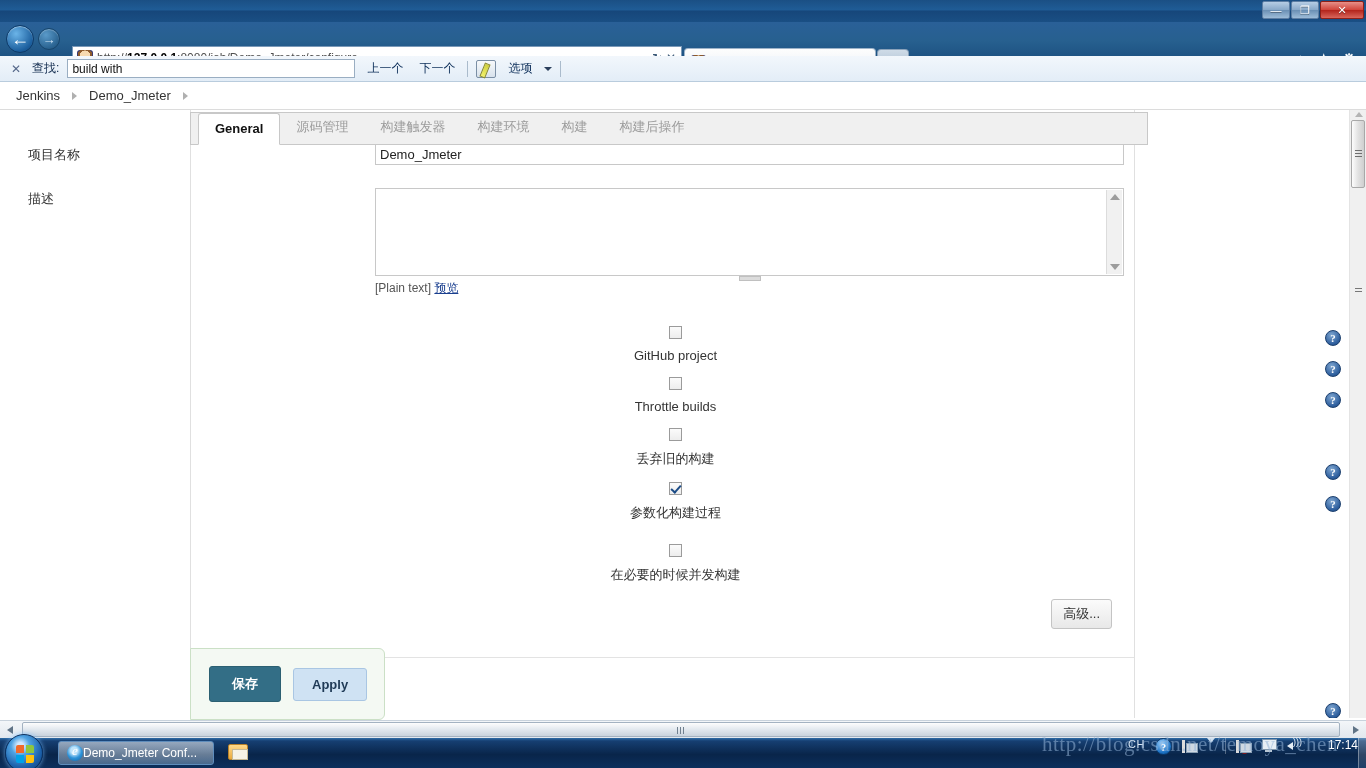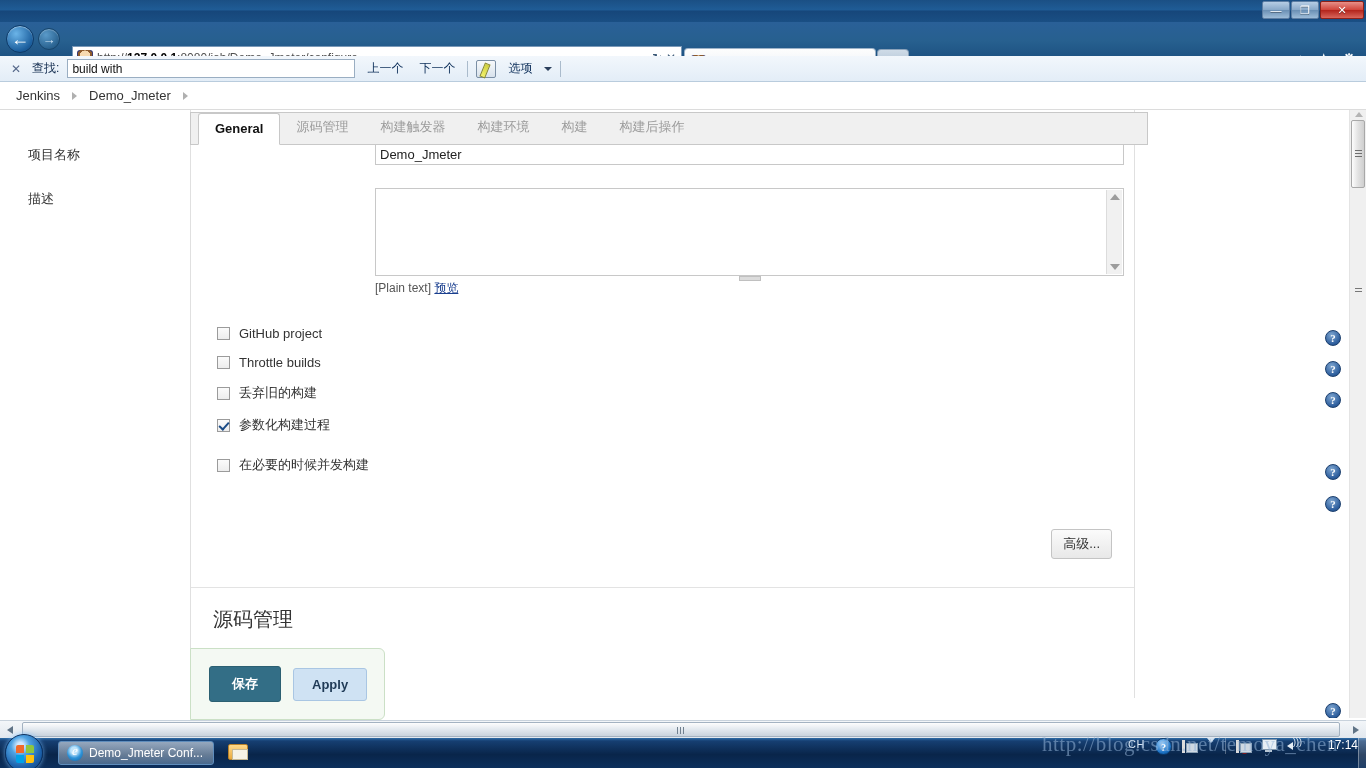--- a/index.html
+++ b/index.html
@@ -189,21 +189,21 @@
     width: 22px; height: 5px; background: #dcdcdc; border: 1px solid #c0c0c0;
   }
   .plain-text-row {
     font-size: 12px; color: #555; padding: 4px 0 0 0;
   }
   .plain-text-row a { color: #1a3f8f; text-decoration: underline; }
 
   
   .cb-row {
     display: flex; align-items: center; gap: 9px;
-    padding: 7px 0 7px 26px; font-size: 13px; color: #333;
+    padding: 7px 0 7px 26px; font-size: 13px; color: #333; flex-direction: column;
   }
   .cbox {
     width: 13px; height: 13px; flex: 0 0 13px;
     border: 1px solid #9b9b9b; background: linear-gradient(to bottom,#fbfbfb,#ededed);
     position: relative;
   }
   .cbox.checked::after {
     content: ""; position: absolute; left: 3px; top: 0px;
     width: 4px; height: 8px; border: solid #1b4b86; border-width: 0 2px 2px 0;
     transform: rotate(42deg);
@@ -230,21 +230,21 @@
   .btn-jenkins {
     background: linear-gradient(to bottom, #fbfbfb, #e8e8e8);
     border: 1px solid #c4c4c4; border-radius: 3px;
     font-size: 13px; color: #333; padding: 5px 11px;
     font-family: "Liberation Sans", sans-serif;
     display: inline-flex; align-items: center; gap: 9px;
   }
   .btn-add-param { position: absolute; left: 378px; top: 6px; }
 
   .adv-wrap { text-align: right; padding: 8px 22px 14px 0; }
-  .btn-adv { display: inline-block; margin-top: 40px; }
+  .btn-adv { display: inline-block; }
 
   .section-divider { border-top: 1px solid #e3e3e3; margin-top: 14px; }
   .section-title {
     font-size: 20px; color: #333; padding: 18px 0 14px 22px;
     font-family: "Liberation Serif", "DejaVu Serif", serif;
   }
   .scm-block { position: relative; padding-left: 26px; }
   .scm-bar {
     position: absolute; left: 12px; top: 2px; width: 3px; height: 96px; background: #ebebeb;
   }
@@ -355,21 +355,21 @@
     content: ""; position: absolute; left: 10px; top: 10px; width: 18px; height: 18px;
     background:
       linear-gradient(to right, #f06a2c 0 47%, transparent 47% 53%, #8ec63f 53% 100%) no-repeat 0 0/100% 47%,
       linear-gradient(to right, #00a2e8 0 47%, transparent 47% 53%, #ffc20e 53% 100%) no-repeat 0 100%/100% 47%;
     border-radius: 2px;
   }
   .tb-item {
     position: absolute; top: 3px; height: 24px;
     border: 1px solid #5f8dbc; border-radius: 3px;
     background: linear-gradient(to bottom, rgba(255,255,255,.55), rgba(190,220,245,.35));
-    display: flex; align-items: center; gap: 6px; padding: 0 8px;
+    display: flex; align-items: center; padding: 0 8px;
     font-size: 12px; color: #fff;
   }
   .tb-item.active { left: 58px; width: 156px; }
   .ie-glyph {
     width: 16px; height: 16px; flex: 0 0 16px; border-radius: 50%;
     background: radial-gradient(circle at 45% 35%, #bfe4fb 0 25%, #2e93d9 55%, #0e5f9e 100%);
     position: relative;
   }
   .ie-glyph::after {
     content: "e"; position: absolute; left: 0; top: -2px; width: 16px;

